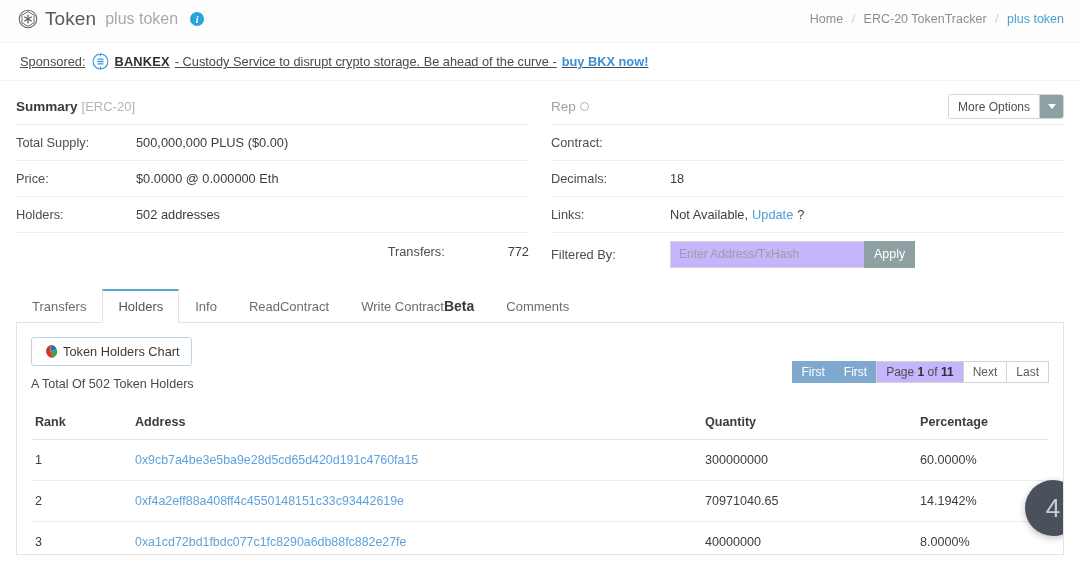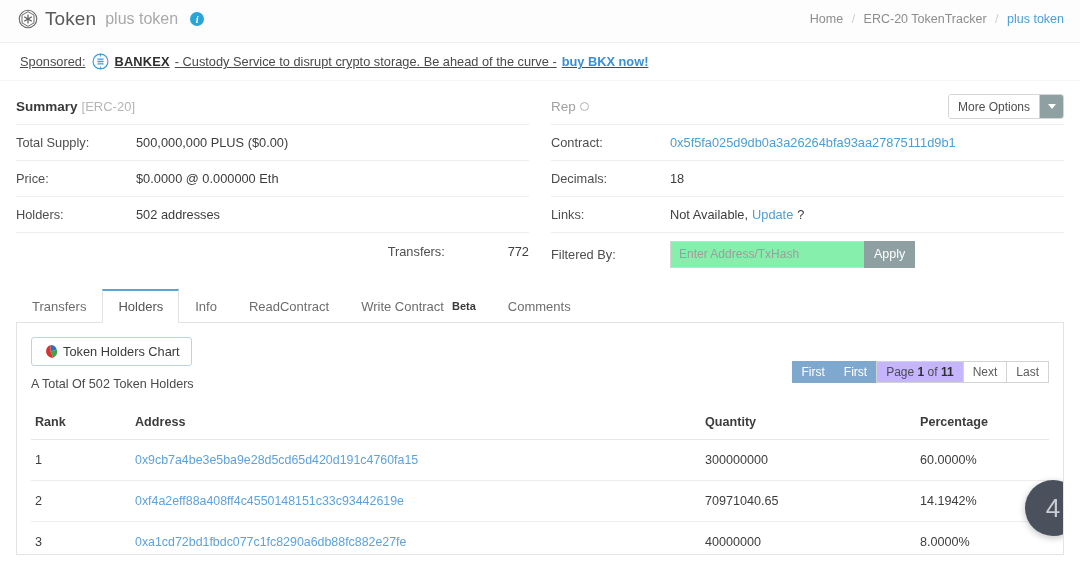--- a/index.html
+++ b/index.html
@@ -115,21 +115,21 @@
     border-top: 5px solid #ffffff;
   }
 
   .filter-row { height: 42px; border-bottom: none; }
   .filter-box { display: flex; align-items: stretch; height: 27px; }
   .filter-input {
     width: 194px; height: 27px;
     border: 1px solid #d4d4d4; border-right: none;
     padding: 0 8px; font-size: 12px; color: #555;
     font-family: "Liberation Sans", sans-serif;
-    background: #86efac; outline: none;
+    background: #c4b5fd; outline: none;
   }
   .filter-input::placeholder { color: #9d9d9d; }
   .btn-apply {
     background: #8fa0a3; color: #fff; border: none;
     padding: 0 10px; font-size: 12.5px; cursor: pointer;
     font-family: "Liberation Sans", sans-serif;
   }
 
   
   .tabs-wrap { margin-top: 14px; padding: 0 16px; }
@@ -149,21 +149,21 @@
     border-bottom: none;
   }
   .tab.active {
     background: #fff;
     border: 1px solid #e2e2e2; border-bottom: 1px solid #fff;
     border-top: 2px solid #5ba4d6;
     color: #555;
     margin-bottom: -1px;
     height: 34px;
   }
-  .tab sup { font-size: 11px; color: #3a3a3a; margin-left: 8px; font-weight: bold; vertical-align: super; }
+  .tab sup { font-size: 14px; color: #3a3a3a; margin-left: 0; font-weight: bold; vertical-align: super; }
 
   
   .card {
     margin: 0 16px;
     border: 1px solid #e4e4e4; border-top: none;
     background: #fff;
     padding: 14px 14px 0 14px;
     height: 232px;
     position: relative;
     overflow: hidden;
@@ -304,21 +304,20 @@
           <span class="btn-more-label">More Options</span>
           <span class="btn-more-caret">
             <span class="caret-down"></span>
           </span>
         </span>
       </span>
     </div>
 
     <div class="panel-row">
       <span class="row-label wide">Contract:</span>
-      <a class="link-blue" href="#">0x5f5fa025d9db0a3a26264bfa93aa27875111d9b1</a>
     </div>
 
     <div class="panel-row">
       <span class="row-label wide">Decimals:</span>
       <span class="row-value">18</span>
     </div>
 
     <div class="panel-row">
       <span class="row-label wide">Links:</span>
       <span class="row-value">Not Available,</span>

